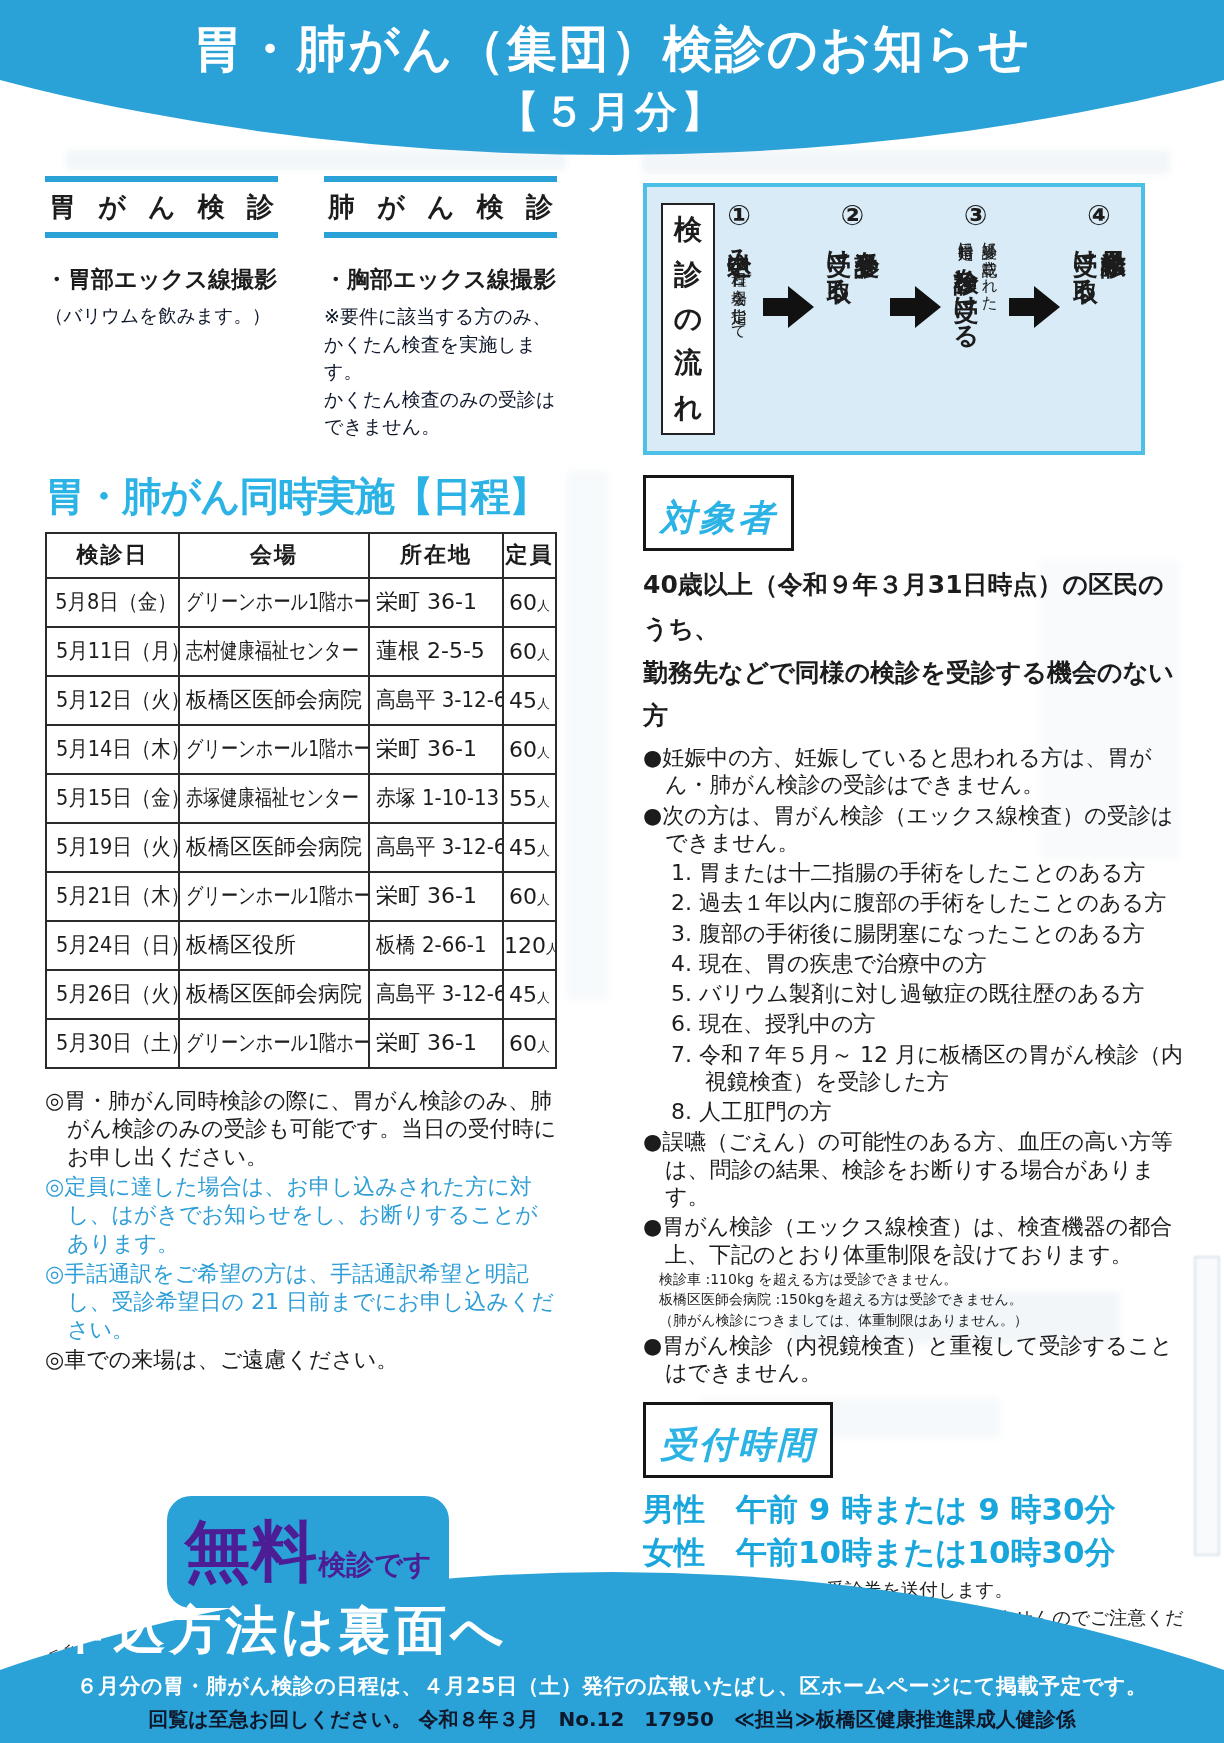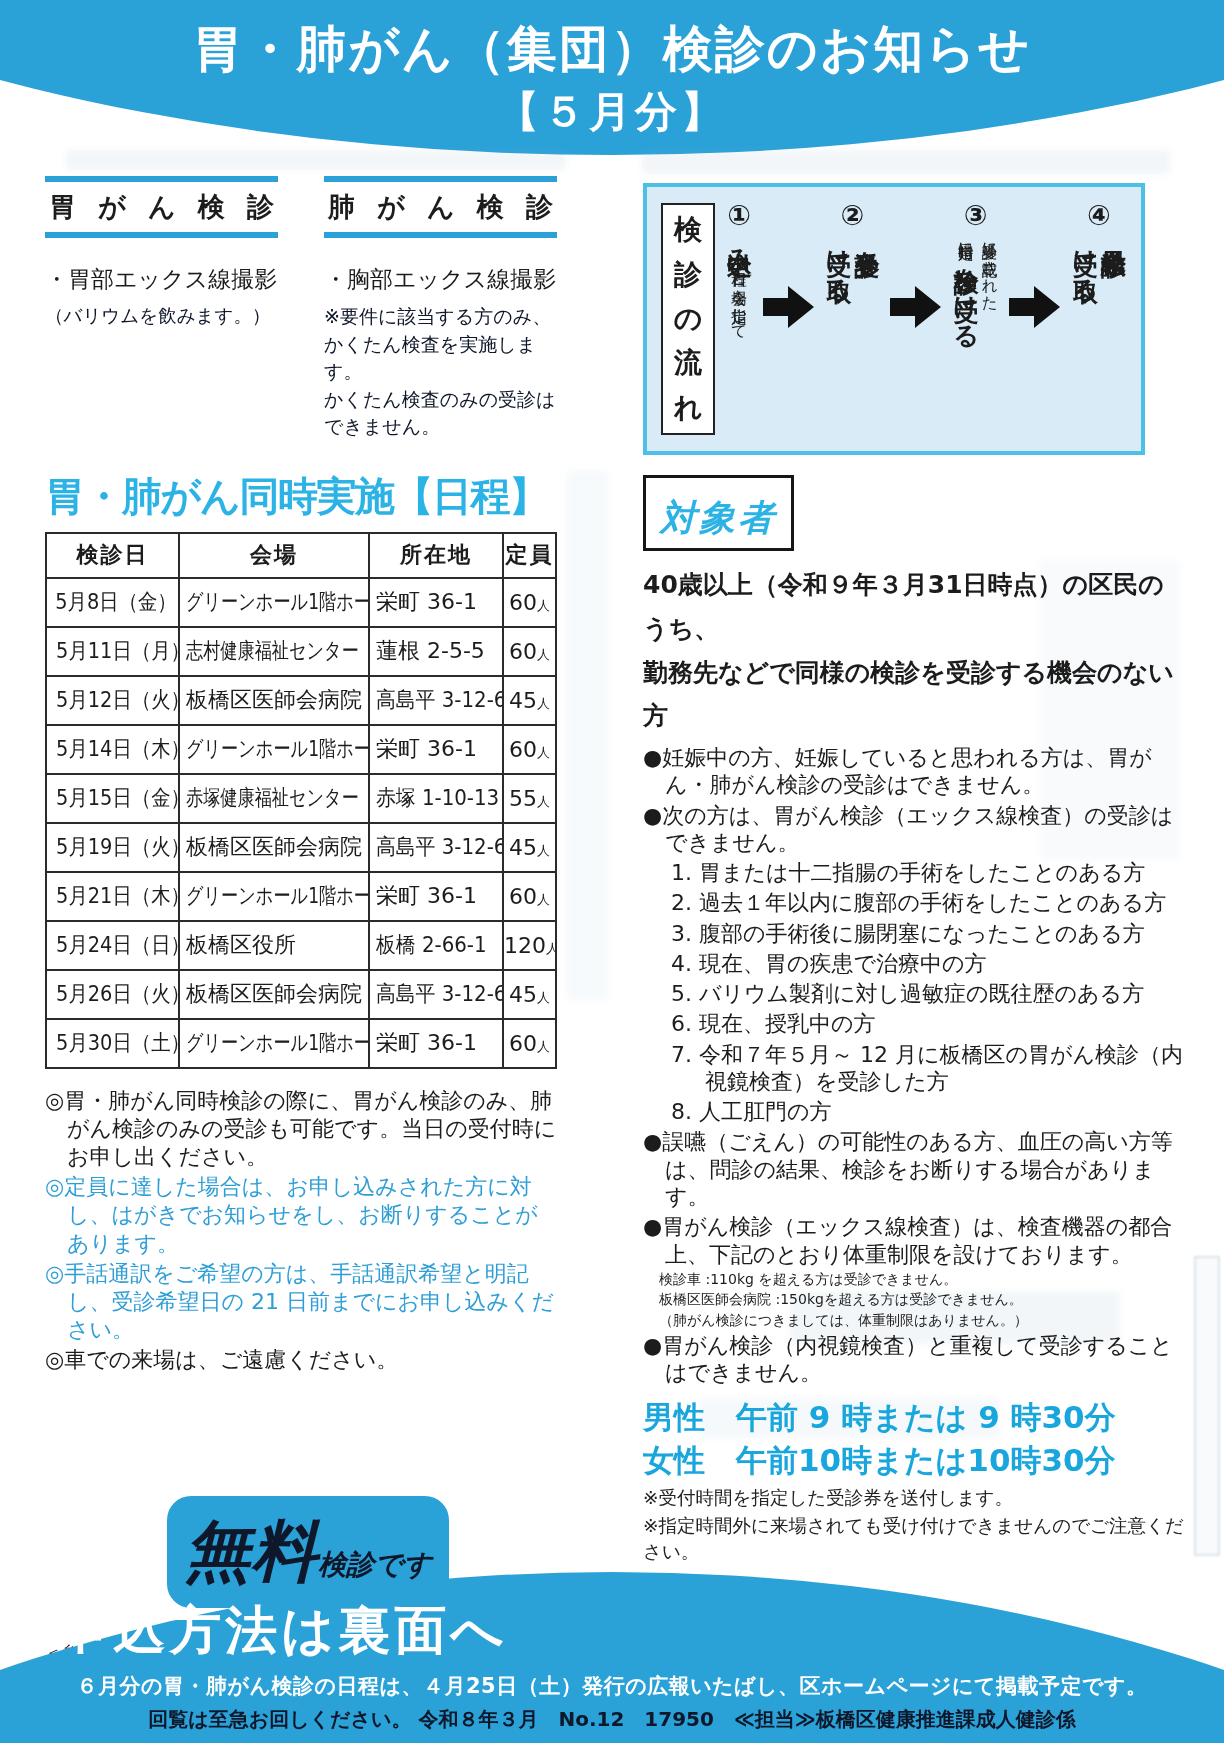--- a/index.html
+++ b/index.html
@@ -27,21 +27,21 @@
 
   
   .left-col{position:absolute;left:45px;top:176px;width:512px;}
   .right-col{position:absolute;left:643px;top:183px;width:545px;}
 
   
   .exam-row{display:flex;gap:46px;}
   .exam-box{width:233px;}
   .exam-title{border-top:6px solid var(--main-blue);border-bottom:6px solid var(--main-blue);
     padding:7px 4px;font-size:27px;font-weight:800;display:flex;justify-content:space-between;}
-  .exam-item{font-size:23px;font-weight:400;margin-top:26px;white-space:nowrap;}
+  .exam-item{font-size:23px;font-weight:700;margin-top:26px;white-space:nowrap;}
   .exam-note{font-size:18.5px;margin-top:8px;line-height:1.45;white-space:pre-line;color:#0f172a;}
   .exam-box:last-child .exam-note{font-size:19px;}
 
   
   .sched-heading{margin-top:28px;font-size:40px;font-weight:800;color:var(--cyan);
     letter-spacing:-1.5px;white-space:nowrap;}
   table.sched{margin-top:8px;border-collapse:collapse;width:510px;table-layout:fixed;}
   table.sched th,table.sched td{border:2px solid var(--table-border);overflow:hidden;}
   table.sched th{font-size:22px;font-weight:600;height:45px;letter-spacing:2px;}
   table.sched td{height:49px;font-size:22px;}
@@ -56,21 +56,21 @@
   .cap-unit{font-size:13px;}
 
   
   .notes{margin-top:18px;}
   .note-item{font-size:22px;line-height:1.28;padding-left:1em;text-indent:-1em;margin-top:2px;}
   .note-black{color:var(--ink);}
   .note-blue{color:var(--note-blue);}
 
   
   .free-badge{margin:122px 0 0 122px;width:282px;height:112px;background:var(--main-blue);
-    border-radius:24px;display:flex;align-items:center;justify-content:center;color:#0f172a;font-style:italic;}
+    border-radius:24px;display:flex;align-items:center;justify-content:center;color:#4c1d95;}
   .free-big{font-size:66px;font-weight:800;letter-spacing:1px;}
   .free-small{font-size:28px;font-weight:800;margin-top:26px;}
   .reference{margin-top:34px;font-size:16.5px;white-space:nowrap;color:#222;}
 
   
   .flow-box{width:502px;height:272px;background:var(--flow-bg);border:4px solid var(--flow-border);
     display:flex;align-items:center;padding:12px 14px;gap:10px;}
   .flow-label{width:54px;height:232px;background:#fff;border:2px solid #222;
     display:flex;flex-direction:column;align-items:center;justify-content:space-evenly;
     font-size:28px;font-weight:800;}
@@ -320,20 +320,23 @@
         <div class="blk-num">7. 令和７年５月～ 12 月に板橋区の胃がん検診（内視鏡検査）を受診した方</div>
         <div class="blk-num">8. 人工肛門の方</div>
         <div class="blk-bullet">●誤嚥（ごえん）の可能性のある方、血圧の高い方等は、問診の結果、検診をお断りする場合があります。</div>
         <div class="blk-bullet">●胃がん検診（エックス線検査）は、検査機器の都合上、下記のとおり体重制限を設けております。</div>
         <div class="blk-plain">検診車 :110kg を超える方は受診できません。</div>
         <div class="blk-plain">板橋区医師会病院 :150kgを超える方は受診できません。</div>
         <div class="blk-plain">（肺がん検診につきましては、体重制限はありません。）</div>
         <div class="blk-bullet">●胃がん検診（内視鏡検査）と重複して受診することはできません。</div>
       </div>
 
+    <div class="recep-head">
+      <span class="section-box">受付時間</span>
+    </div>
     <div class="recep-lines">
       <div class="recep-line">男性　午前 9 時または 9 時30分</div>
       <div class="recep-line">女性　午前10時または10時30分</div>
     </div>
     <div class="recep-notes">
         <div class="recep-note">※受付時間を指定した受診券を送付します。</div>
         <div class="recep-note">※指定時間外に来場されても受け付けできませんのでご注意ください。</div>
       </div>
 
     <div class="result-head">

